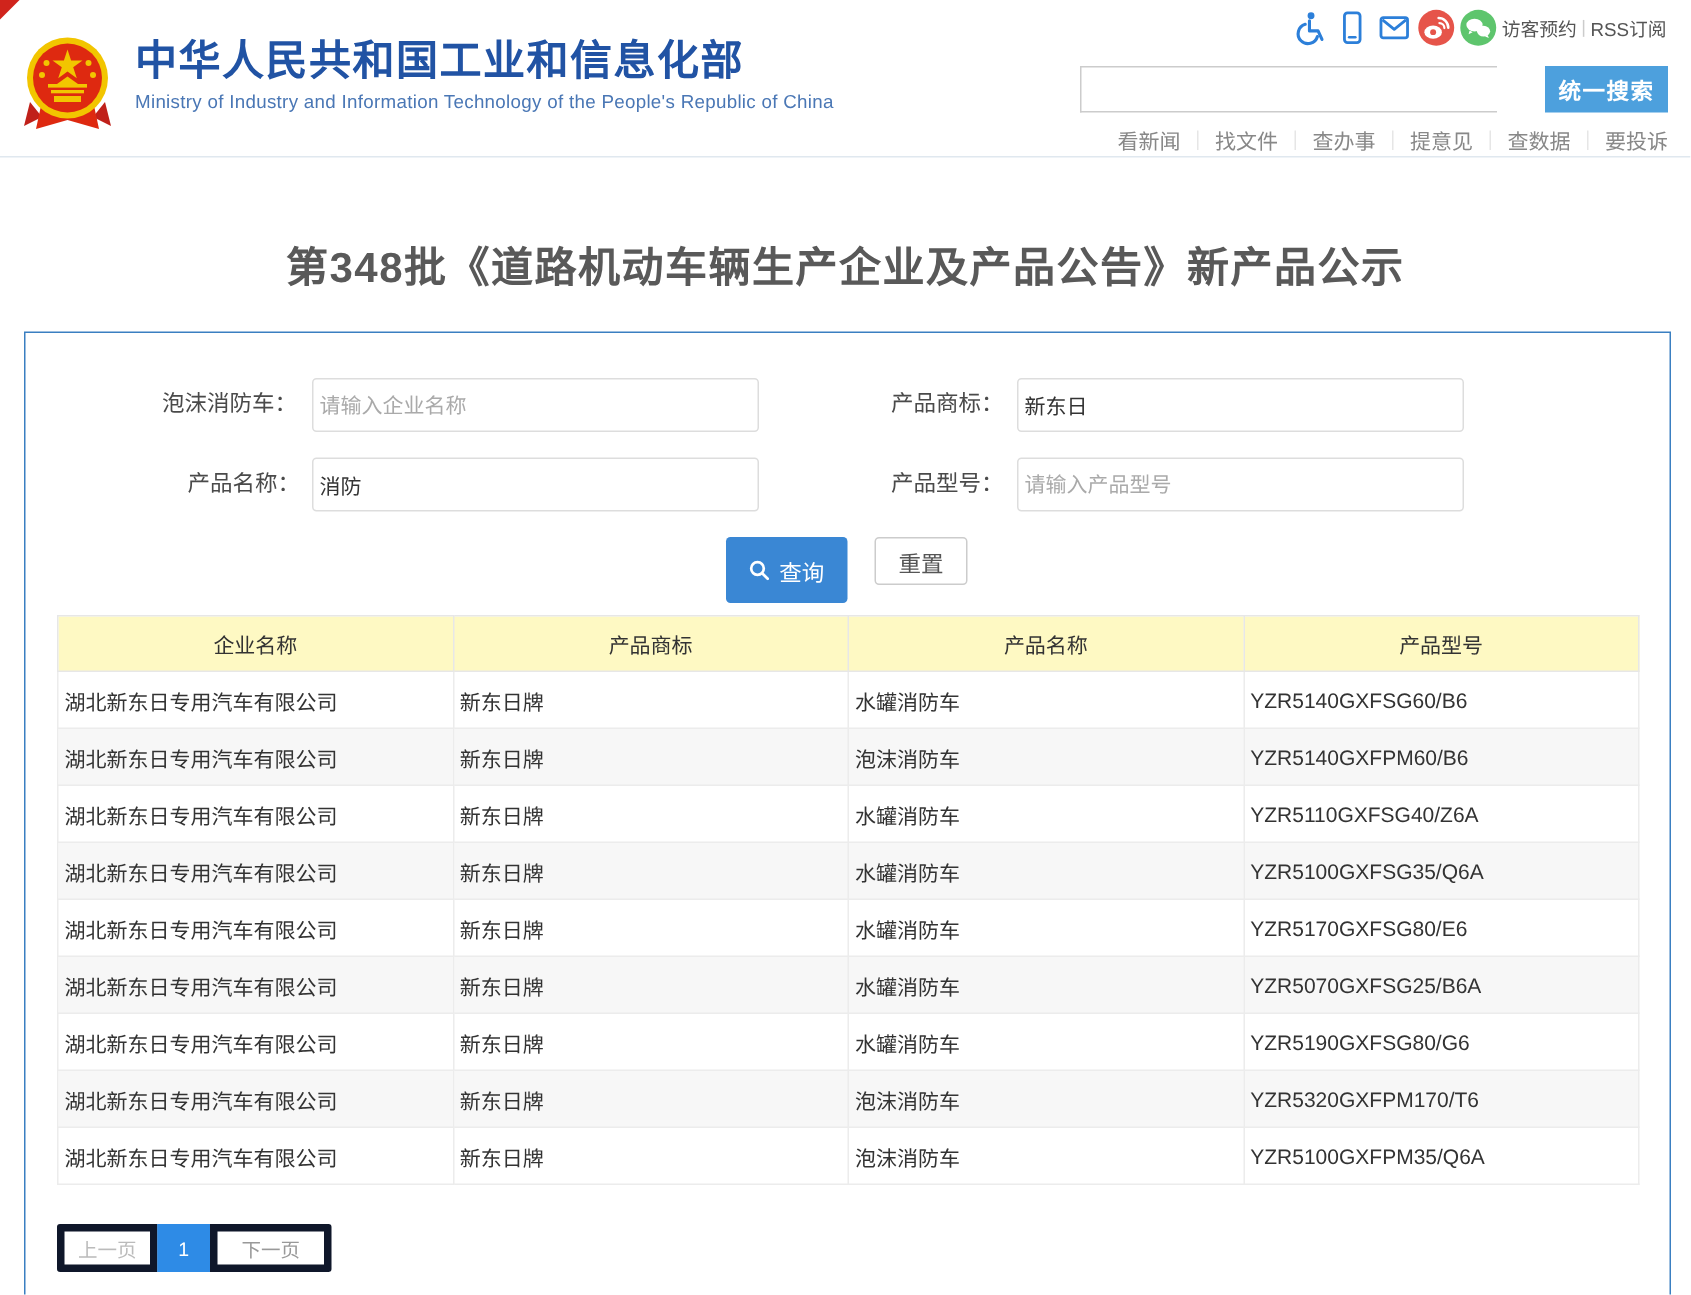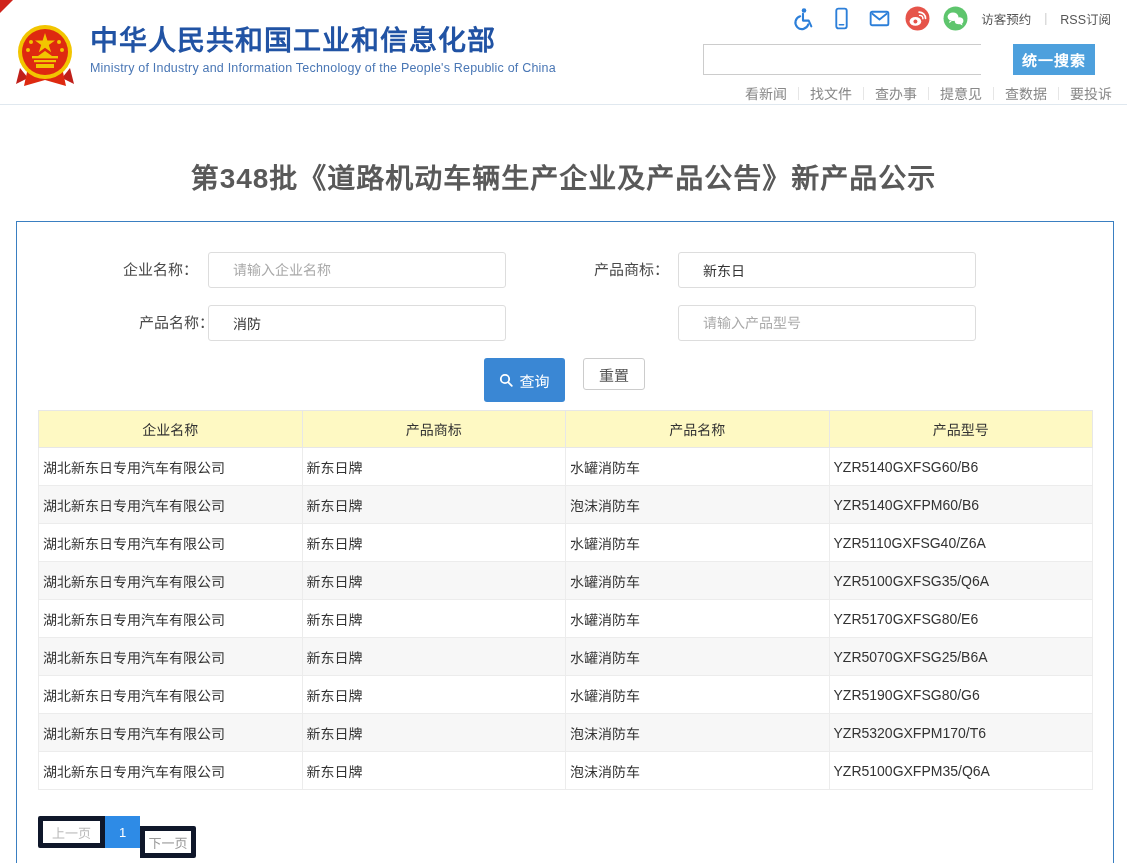--- a/index.html
+++ b/index.html
@@ -13,64 +13,64 @@
   
   .header { position:relative; height:105px; background:#fff; border-bottom:1px solid #e0e8ef; }
   .corner-mark { position:absolute; top:0; left:0; width:0; height:0;
     border-top:13px solid #d0241c; border-right:13px solid transparent; }
   .logo-link { position:absolute; left:14px; top:24px; display:flex; align-items:flex-start; text-decoration:none; cursor:pointer; }
   .emblem { width:62px; height:66px; display:block; }
   .site-title-block { position:absolute; left:90px; top:24px; white-space:nowrap; }
   .site-title { font-size:28px; font-weight:bold; color:#2153a4; letter-spacing:1px; line-height:1.2; }
   .site-subtitle { font-size:12.5px; color:#4a77b5; margin-top:3px; letter-spacing:0.2px; }
 
-  .topbar { position:absolute; top:5px; right:16px; display:flex; align-items:center; gap:13px; height:26px; }
+  .topbar { position:absolute; top:5px; right:16px; display:flex; align-items:center; gap:3px; height:26px; }
   .topbar .ticon { width:25px; height:25px; display:block; cursor:pointer; }
   .topbar .tlink { font-size:12.5px; color:#555; text-decoration:none; cursor:pointer; }
   .topbar .tsep { color:#ccc; font-size:12px; }
 
-  .searchbar { position:absolute; top:44px; right:32px; display:flex;gap:32px; }
+  .searchbar { position:absolute; top:44px; right:15px; display:flex;gap:32px; }
   .search-input { width:278px; height:31px; border:1px solid #ccc; border-right:none; padding:0 10px; font-size:13px; color:#333; outline:none; }
   .search-btn { width:82px; height:31px; background:#4da0dd; color:#fff; border:none; font-size:15px; font-weight:bold; cursor:pointer; letter-spacing:1px; }
 
   .head-nav { position:absolute; top:83px; right:15px; display:flex; align-items:center; }
   .head-nav a { font-size:14px; color:#888; text-decoration:none; cursor:pointer; }
   .head-nav .nsep { width:1px; height:13px; background:#e6e6e6; margin:0 11px; }
 
   
   .page-title { margin-top:51px; text-align:center; font-size:28px; font-weight:bold; color:#595959; letter-spacing:1px; }
 
   
   .panel { position:relative; margin:25px 0 0 16px; width:1098px; height:654px;
     border:1px solid #3a7fc1; background:#fff; }
 
   .f-label { position:absolute; font-size:15px; color:#4a4a4a; text-align:right; line-height:36px; }
   .f-input { position:absolute; height:36px; width:298px; border:1px solid #ddd; border-radius:3px;
-    padding:0 24px; font-size:14px; color:#333; outline:none; font-family:inherit; }
+    padding:0 4px; font-size:14px; color:#333; outline:none; font-family:inherit; }
   .f-input::placeholder { color:#aaa; }
 
   .btn-row { position:absolute; top:136px; left:0; width:100%; }
   .query-btn { position:absolute; left:467px; top:0; width:81px; height:44px; background:#3a87d4; color:#fff;
     border:none; border-radius:3px; font-size:15px; cursor:pointer; display:flex; align-items:center; justify-content:center; gap:6px; }
   .reset-btn { position:absolute; left:566px; top:0; width:62px; height:32px; background:#fff; color:#555;
     border:1px solid #ccc; border-radius:3px; font-size:15px; cursor:pointer; }
 
   .results { position:absolute; left:21px; top:188px; width:1055px; border-collapse:collapse; table-layout:fixed; }
   .results th { height:37px; background:#fef9c3; border:1px solid #e7e7e7; font-size:14px; color:#333;
     font-weight:normal; text-align:center; }
   .results td { height:38px; border:1px solid #ececec; font-size:14px; color:#333; padding:0 4px;
     overflow:hidden; white-space:nowrap; text-overflow:ellipsis; background:#fff; }
   .results tbody tr:nth-child(even) td { background:#f7f7f7; }
 
   .pagination { position:absolute; left:21px; top:594px; display:flex; }
   .pagination a { display:flex; align-items:center; justify-content:center; height:32px; font-size:13px;
     border:5px solid #0f172a; background:#fff; text-decoration:none; cursor:pointer; }
   .pg-prev { width:67px; color:#bbb; border-right:none; border-radius:2px 0 0 2px; }
   .pg-cur  { width:35px; color:#fff; background:#2e8be6 !important; border-color:#2e8be6 !important; }
-  .pg-next { width:56px; color:#999; border-left:none; border-radius:0 2px 2px 0;margin-top:10px; }
+  .pg-next { width:81px; color:#999; border-left:none; border-radius:0 2px 2px 0; }
 </style>
 </head>
 <body>
 
 <div class="header">
   <div class="corner-mark"></div>
 
   <a class="logo-link">
     <svg class="emblem" viewBox="0 0 62 66">
       <path d="M6 44 L2 60 L14 54 Z" fill="#c0201a"></path>
@@ -145,29 +145,30 @@
       <a>查数据</a>
       <span class="nsep"></span>
       <a>要投诉</a>
     </nav>
 </div>
 
 <h1 class="page-title">第348批《道路机动车辆生产企业及产品公告》新产品公示</h1>
 
 <div class="panel">
 
-  <label class="f-label" style="left:0; width:181px; top:30px;">企业名称：</label>
+  <label class="f-label" style="left:0; width:181px; top:30px;">泡沫消防车：</label>
   <input class="f-input" style="left: 191px; top: 30px;" type="text" placeholder="请输入企业名称">
 
   <label class="f-label" style="left:460px; width:192px; top:30px;">产品商标：</label>
   <input class="f-input" style="left: 661px; top: 30px;" type="text" value="新东日">
 
-  <label class="f-label" style="left:16px; width:181px; top:83px;text-align:right;">产品名称：</label>
+  <label class="f-label" style="left:2px; width:181px; top:83px;text-align:right;">产品名称：</label>
   <input class="f-input" style="left: 191px; top: 83px;" type="text" value="消防">
 
+  <label class="f-label" style="left:460px; width:192px; top:83px;">产品型号：</label>
   <input class="f-input" style="left: 661px; top: 83px;" type="text" placeholder="请输入产品型号">
 
   <div class="btn-row">
     <button class="query-btn">
       <svg width="14" height="14" viewBox="0 0 14 14">
         <circle cx="6" cy="6" r="4.2" fill="none" stroke="#fff" stroke-width="1.8"></circle>
         <line x1="9.3" y1="9.3" x2="12.8" y2="12.8" stroke="#fff" stroke-width="1.8" stroke-linecap="round"></line>
       </svg>
       <span>查询</span>
     </button>

